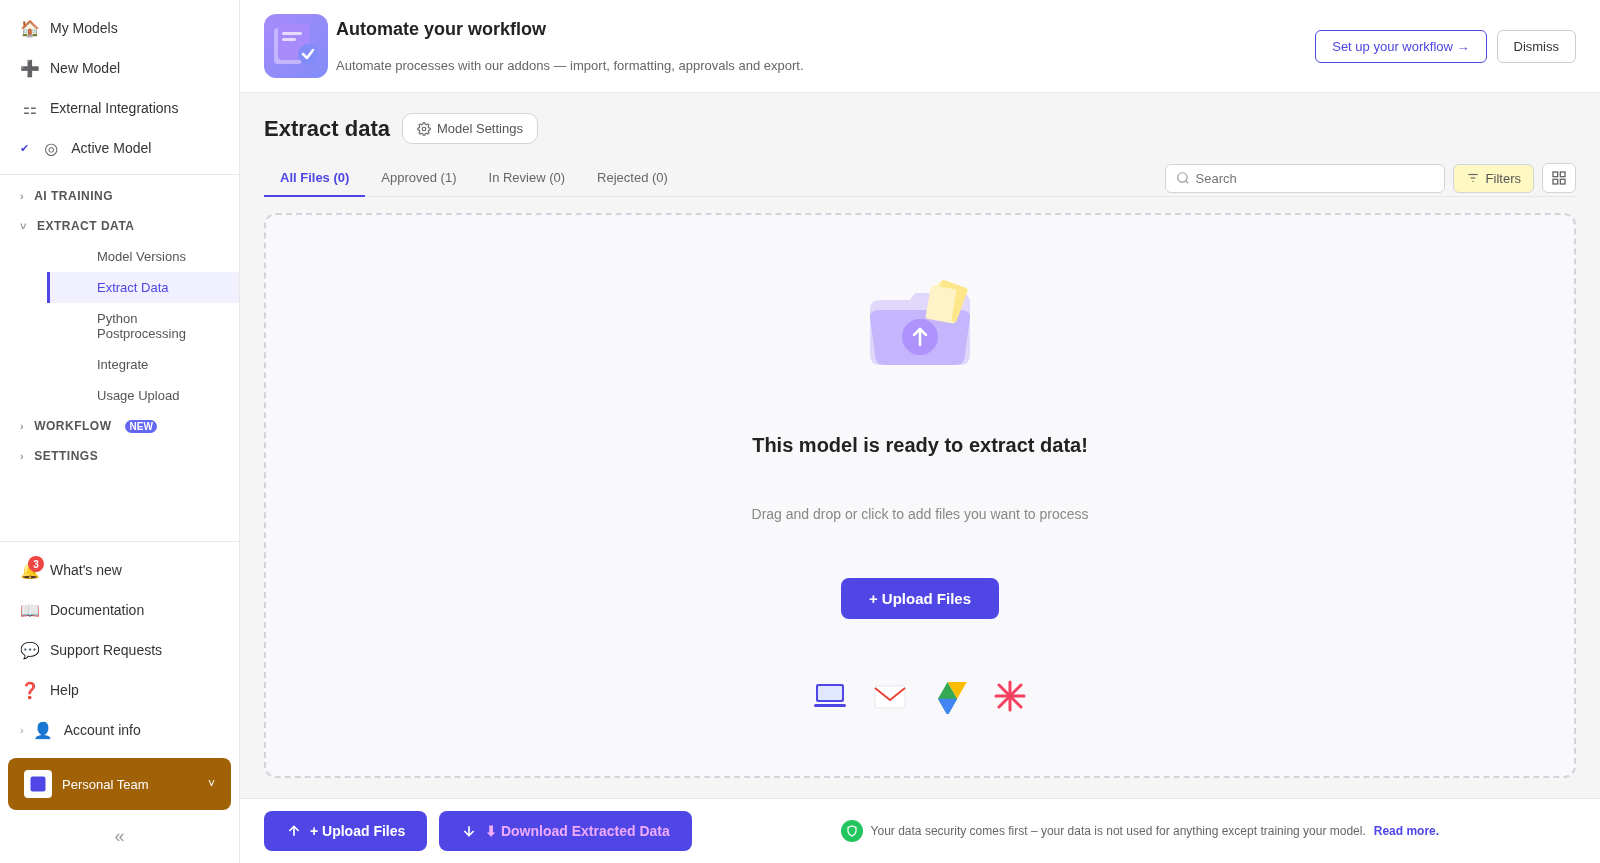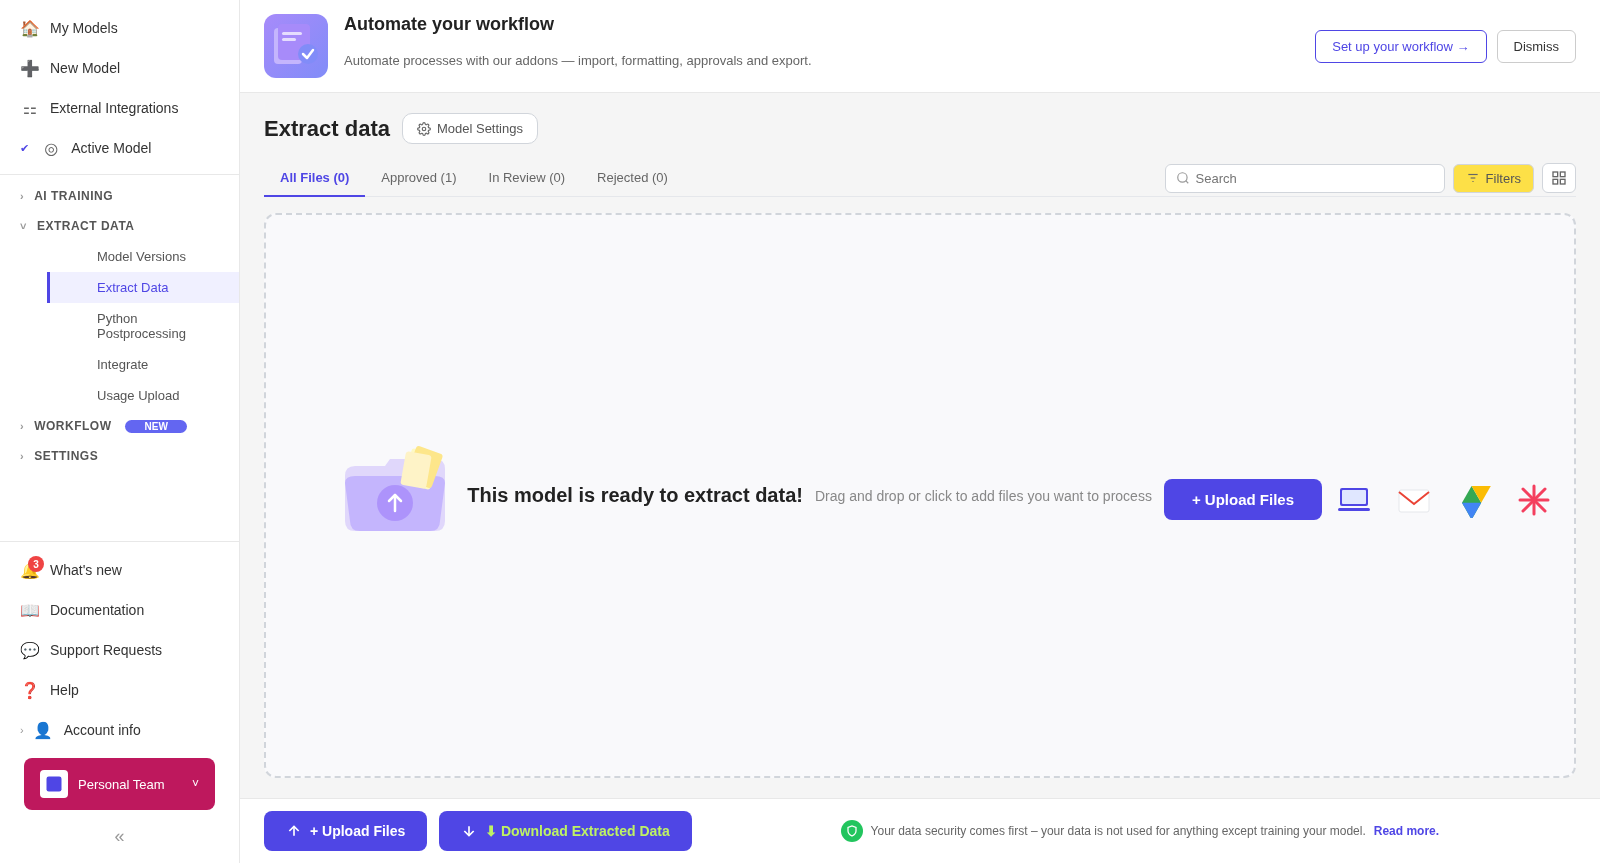--- a/index.html
+++ b/index.html
@@ -38,21 +38,21 @@
       font-weight: 600;
       color: #555;
       text-transform: uppercase;
       letter-spacing: 0.5px;
     }
     .sidebar-section-header .chevron { font-size: 11px; color: #999; }
     .sidebar-section-header .badge {
       background: #6366f1;
       color: #fff;
       font-size: 10px;
-      padding: 1px 19px;
+      padding: 1px 4px;
       border-radius: 8px;
       font-weight: 600;
       text-transform: none;
       letter-spacing: 0;
       margin-left: 4px;
     }
 
     .sidebar-sub-item {
       display: flex;
       align-items: center;
@@ -67,24 +67,24 @@
     .sidebar-bottom {
       border-top: 1px solid #e8e8e8;
       padding: 8px 0;
     }
     .sidebar-footer {
       display: flex;
       align-items: center;
       gap: 10px;
       padding: 12px 16px;
       cursor: pointer;
-      background: #be185d;
+      background: #a16207;
       color: #fff;
       border-radius: 8px;
-      margin: 8px 24px;
+      margin: 8px 8px;
       font-size: 13px;
       font-weight: 500;
     }
     .sidebar-footer .avatar {
       width: 28px; height: 28px;
       background: #fff;
       border-radius: 4px;
       display: flex; align-items: center; justify-content: center;
       color: #4f46e5;
       font-size: 12px;
@@ -121,22 +121,23 @@
       display: flex;
       flex-direction: column;
       overflow: hidden;
     }
 
     
     .banner {
       background: #fff;
       border-bottom: 1px solid #e8e8e8;
       display: flex;
+      align-items: center;
       padding: 14px 24px;
-      gap: 16px;
+      gap: 8px;
     }
     .banner-icon {
       width: 64px; height: 64px;
       background: linear-gradient(135deg, #a78bfa 0%, #818cf8 100%);
       border-radius: 12px;
       display: flex; align-items: center; justify-content: center;
       overflow: hidden;
     }
     .banner-text { flex: 1; }
     .banner-title { font-size: 18px; font-weight: 700; color: #222; }
@@ -221,21 +222,21 @@
       gap: 6px;
       width: 280px;
     }
     .search-box input {
       border: none; outline: none; font-size: 13px; color: #333; flex: 1; background: transparent;
     }
     .filters-btn {
       display: flex; align-items: center; gap: 6px;
       border: 1px solid #d1d5db;
       border-radius: 6px;
-      background: #fde047;
+      background: #fef9c3;
       padding: 6px 12px;
       font-size: 13px;
       color: #555;
       cursor: pointer;
       margin-left: 8px;
     }
     .grid-btn {
       display: flex; align-items: center; justify-content: center;
       border: 1px solid #d1d5db;
       border-radius: 6px;
@@ -246,23 +247,23 @@
       color: #555;
     }
 
     
     .dropzone {
       flex: 1;
       border: 2px dashed #d1d5db;
       border-radius: 12px;
       background: #f9f9fb;
       display: flex;
-      flex-direction: row;
-      align-items: center;
-      justify-content: flex-end;
+      flex-direction: column;
+      align-items: center;
+      justify-content: space-between;
       padding: 60px 20px;
       gap: 12px;
       min-height: 380px;
     }
     .dropzone-illustration {
       width: 120px; height: 100px;
       position: relative;
       margin-bottom: 10px;
     }
     .dropzone-title { font-size: 20px; font-weight: 700; color: #222; }
@@ -305,21 +306,21 @@
       border: none;
       border-radius: 8px;
       padding: 12px 22px;
       font-size: 14px;
       font-weight: 600;
       cursor: pointer;
       display: flex; align-items: center; gap: 8px;
     }
     .btn-footer-secondary {
       background: #4f46e5;
-      color: #bef264;
+      color: #f0abfc;
       border: none;
       border-radius: 8px;
       padding: 12px 22px;
       font-size: 14px;
       font-weight: 600;
       cursor: pointer;
       display: flex; align-items: center; gap: 8px;
     }
     .security-notice {
       flex: 1;

